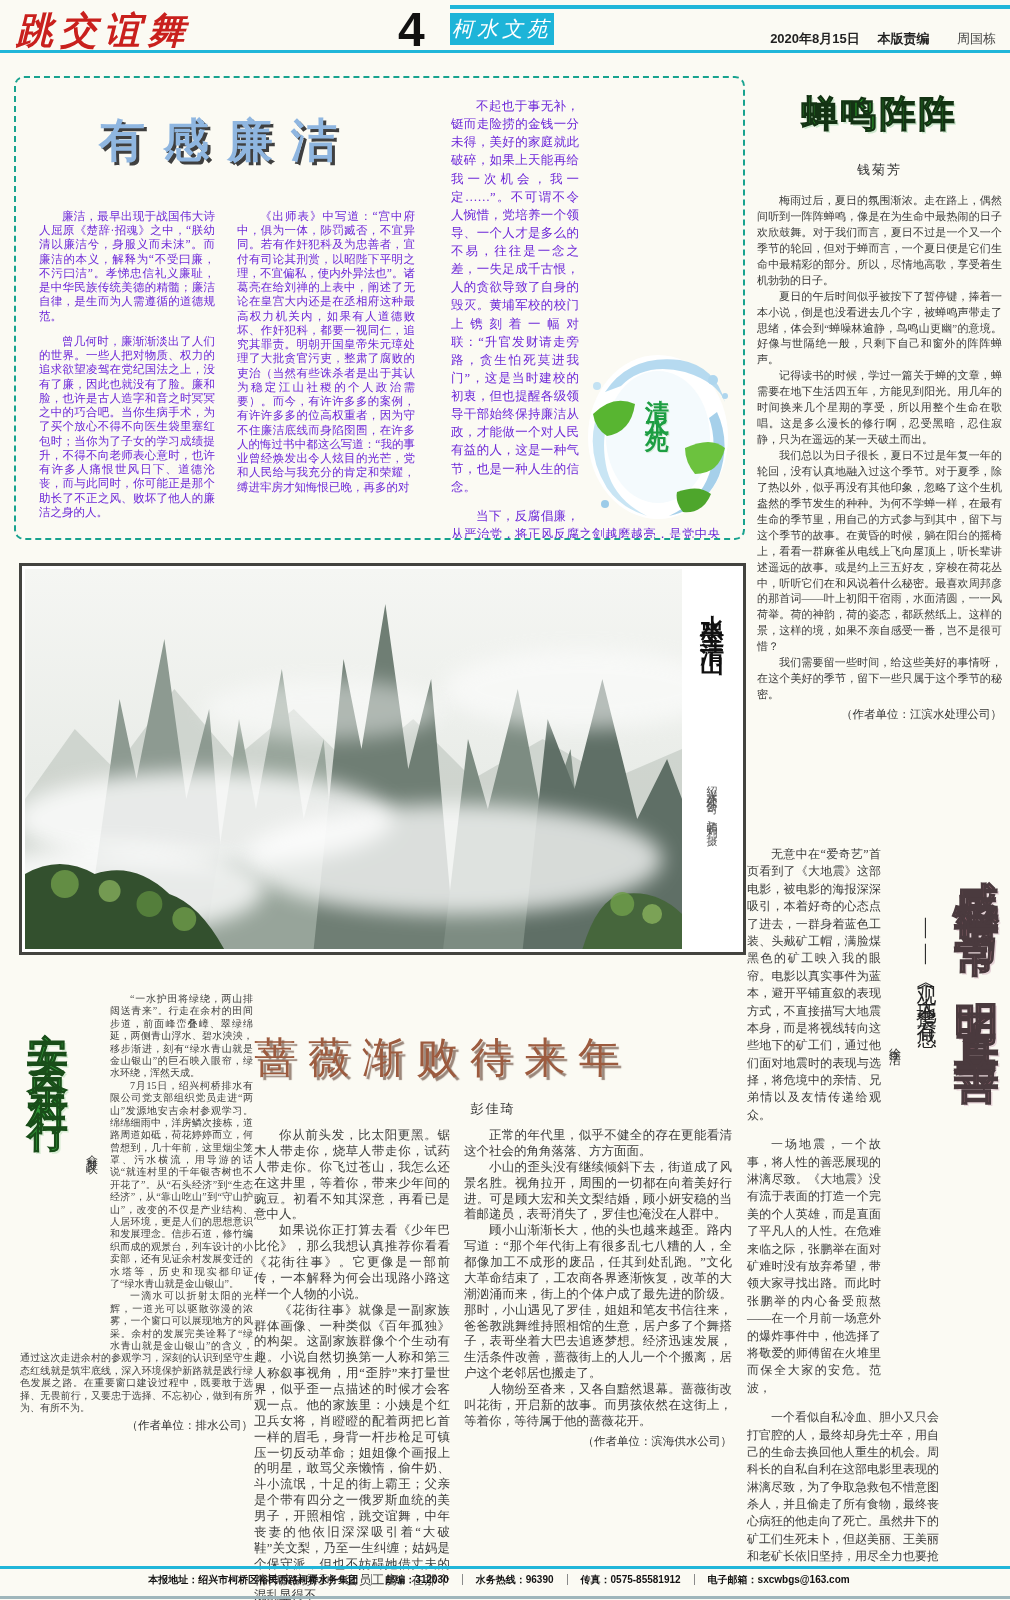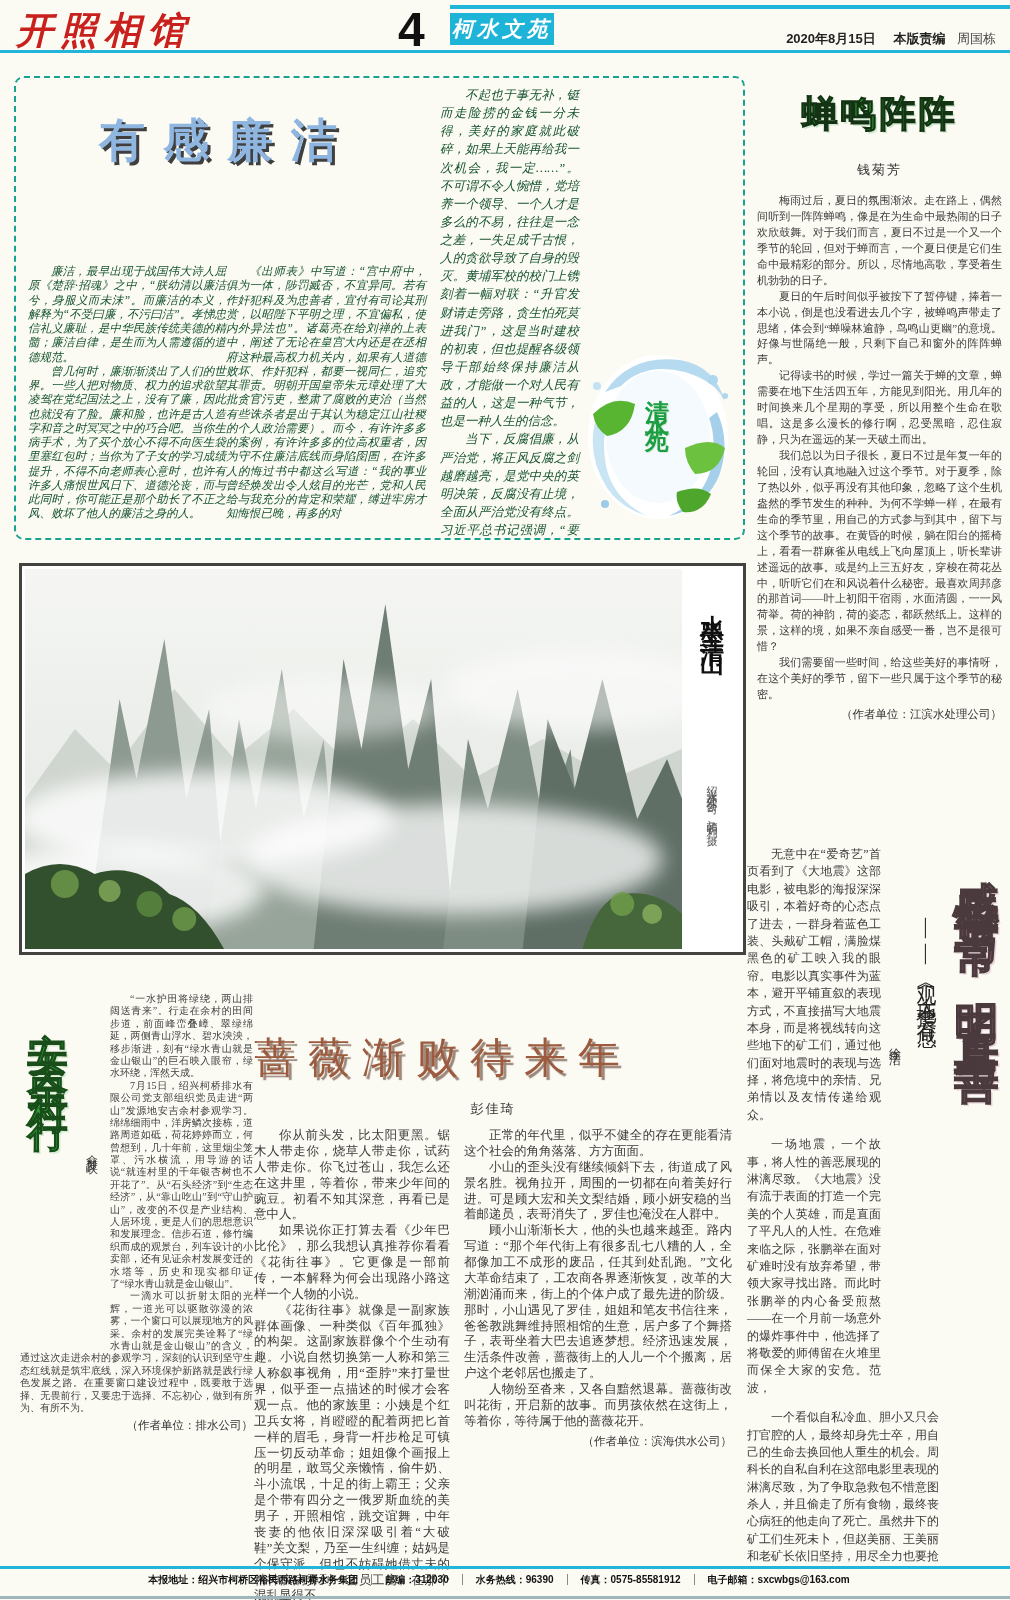--- a/index.html
+++ b/index.html
@@ -2,35 +2,35 @@
 <html><head>
 <meta charset="utf-8">
 <style>
   html,body{margin:0;padding:0;}
   body{width:1010px;height:1600px;position:relative;background:#fbfaf3;font-family:"Liberation Serif",serif;color:#2e2e2e;overflow:hidden;}
   .abs{position:absolute;}
   
   .masthead{left:16px;top:6px;font-size:37px;font-weight:bold;font-style:italic;color:#c9201d;letter-spacing:7px;font-family:"Liberation Serif",serif;}
   .hdr-topline{left:450px;right:0;top:5px;height:4px;background:#21b6d9;}
   .page-num{left:398px;top:2px;font-size:48px;font-weight:bold;color:#111;font-family:"Liberation Sans",sans-serif;}
-  .section-box{left:450px;top:13px;width:104px;height:32px;background:#1db4d8;color:#fff;font-size:21px;font-weight:bold;font-style:italic;letter-spacing:4px;display:flex;align-items:center;justify-content:center;}
+  .section-box{left:450px;top:13px;width:104px;height:32px;background:#1db4d8;color:#fff;font-size:21px;font-weight:normal;font-style:italic;letter-spacing:4px;display:flex;align-items:center;justify-content:center;}
   .hdr-date{right:14px;top:30px;font-size:13px;font-weight:bold;color:#222;font-family:"Liberation Sans",sans-serif;}
   .hdr-date span{margin-left:14px;}
-  .hdr-date .ed-name{margin-left:8px;font-weight:normal;color:#444;}
+  .hdr-date .ed-name{margin-left:24px;font-weight:normal;color:#444;}
   .hdr-mainline{left:0;right:0;top:50px;height:3px;background:#21b6d9;}
   
   .lj-box{left:14px;top:76px;width:731px;height:464px;border:2px dashed #18a28f;border-radius:10px;box-sizing:border-box;padding:8px 12px;display:flex;gap:14px;overflow:hidden;}
   .lj-left{width:398px;display:flex;flex-direction:column;}
   .lj-titlewrap{height:150px;text-align:center;padding-top:24px;}
   .lj-title{font-size:46px;font-weight:bold;color:#8fb6e0;letter-spacing:18px;text-shadow:3px 3px 0 #3f3f3f;}
   .lj-author{margin-top:18px;font-size:13px;color:#333;letter-spacing:2px;}
   .lj-cols{flex:1;display:flex;margin-top:4px;}
   .lj-c1{width:198px;}
   .lj-c2{flex:1;}
-  .lj-cols p,.lj-right p{margin:0;font-size:11.5px;line-height:1.24;text-indent:2em;text-align:justify;color:#14532d;font-style:italic;}
+  .lj-cols p,.lj-right p{margin:11px;font-size:11.5px;line-height:1.24;text-indent:2em;text-align:justify;color:#6d28d9;}
   .lj-right{flex:1;position:relative;}
   .lj-right p{font-size:12.5px;line-height:1.45;}
   .badge-float{float:right;width:146px;height:170px;margin:266px 0 0 6px;position:relative;}
   .badge-label{position:absolute;left:56px;top:28px;writing-mode:vertical-rl;font-size:24px;font-weight:bold;color:#1d9e43;letter-spacing:14px;text-shadow:1px 1px 0 #d7ecda;}
   
   .chanming{left:757px;top:90px;width:245px;}
   .cm-title{text-align:center;font-size:36px;font-weight:bold;color:#2db52d;letter-spacing:3px;-webkit-text-stroke:1.2px #143314;text-shadow:2px 2px 0 #cfe8cf;font-family:"Liberation Sans",sans-serif;}
   .cm-author{text-align:center;font-size:13px;margin:22px 0 14px;letter-spacing:2px;color:#333;}
   .cm-body p{margin:0;font-size:11px;line-height:1.45;text-indent:2em;text-align:justify;color:#3a3a3a;}
   .attr{font-size:11.5px;text-align:right;color:#333;margin-top:4px;}
@@ -66,21 +66,21 @@
   
   .footer-line{left:0;right:0;top:1566px;height:3px;background:#21b6d9;}
   .footer-bottomline{left:0;right:0;top:1596px;height:3px;background:#9fb6bb;}
   .footer{left:0;right:12px;top:1573px;text-align:center;font-size:10px;font-weight:bold;color:#111;font-family:"Liberation Sans",sans-serif;}
   .footer span{padding:0 13px;border-left:1px solid #8a8a8a;}
   .footer span:first-child{border-left:none;}
 </style>
 </head>
 <body>
 
-<div class="abs masthead">开照相馆</div>
+<div class="abs masthead">跳交谊舞</div>
 <div class="abs hdr-topline"></div>
 <div class="abs page-num">4</div>
 <div class="abs section-box">柯水文苑</div>
 <div class="abs hdr-date">
   <span style="margin-left:0">2020年8月15日</span>
   <span>本版责编</span>
   <span class="ed-name">周国栋</span>
 </div>
 <div class="abs hdr-mainline"></div>
 

